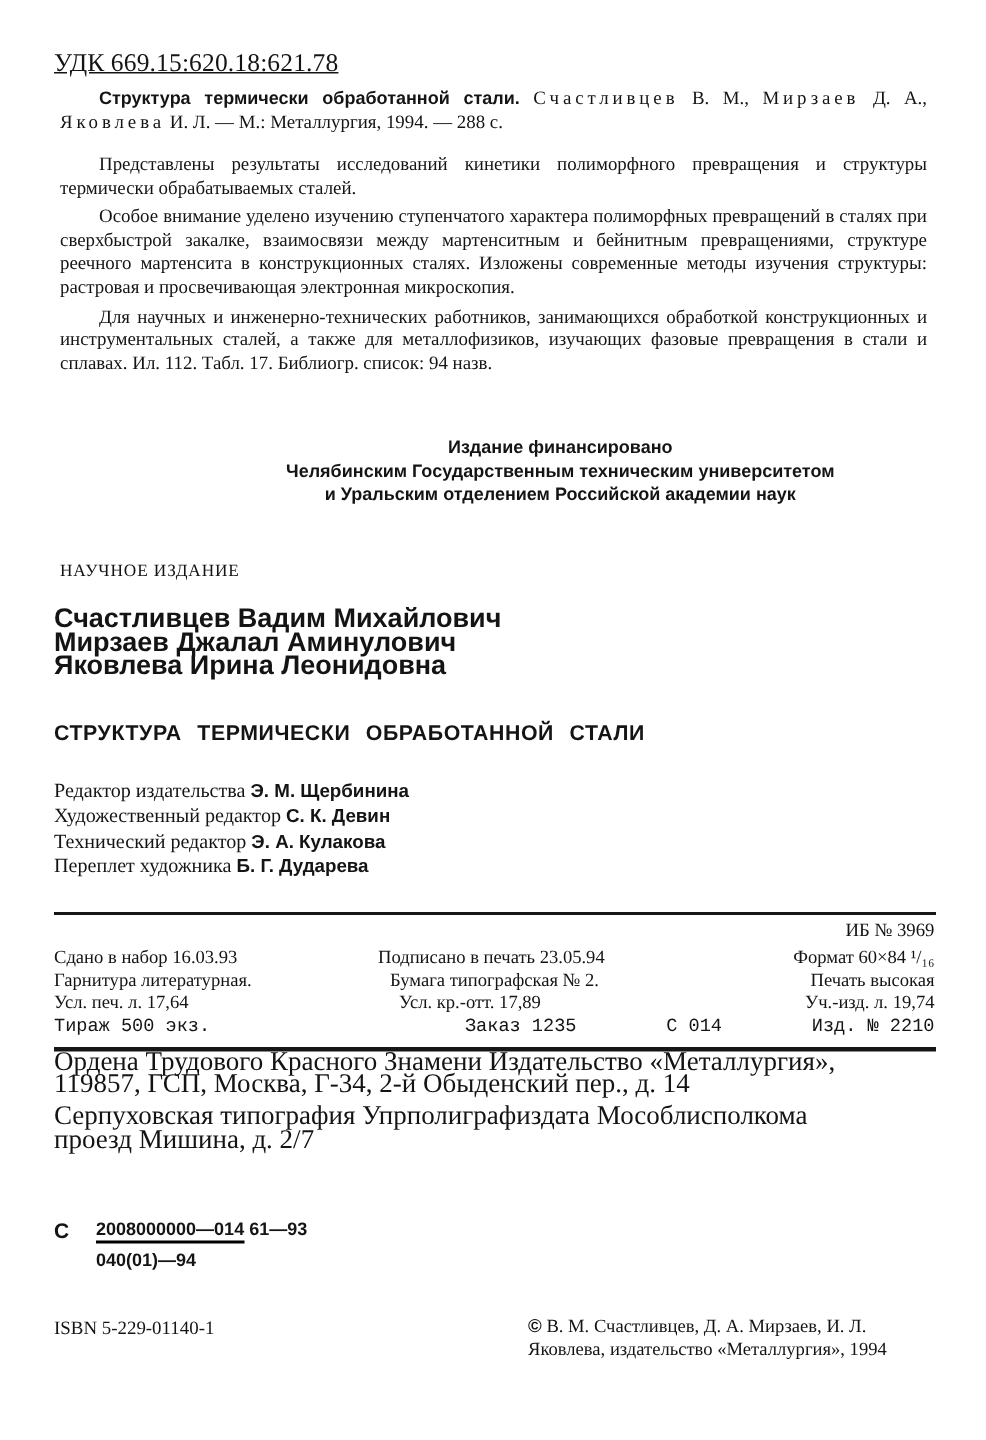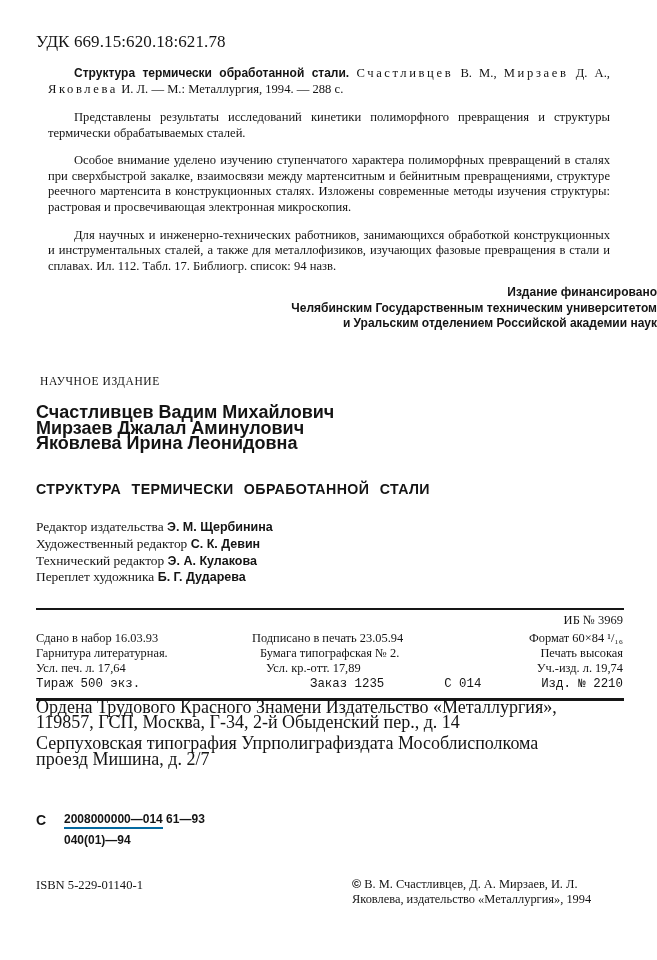--- a/index.html
+++ b/index.html
@@ -2,48 +2,48 @@
 <html><head>
 <meta charset="utf-8">
 <style>
   html, body { margin: 0; padding: 0; background: #ffffff; }
   body {
     width: 657px; height: 960px; position: relative; overflow: hidden;
     font-family: "Liberation Serif", "DejaVu Serif", serif;
     color: #141414;
   }
   .abs { position: absolute; }
-  .udk { left: 36px; top: 32px; font-size: 17px; font-family: "Liberation Serif", serif; letter-spacing: 0.1px; }
+  .udk { left: 36px; top: 32px; font-size: 17px; font-family: "Liberation Serif", serif; letter-spacing: 0.1px; text-decoration: underline; }
   .para { left: 36px; width: 586px; font-size: 12.6px; line-height: 15.6px; text-align: justify; }
-  .para p { margin: 12px; }
+  .para p { margin: 4px; }
   .indent { text-indent: 26px; }
   .bib b { font-family: "Liberation Sans", sans-serif; font-size: 12px; font-weight: bold; }
   .sp { letter-spacing: 2.6px; }
-  .funded { left: 0; width: 657px; top: 285px; text-align: right; font-family: "Liberation Sans", sans-serif; font-weight: bold; font-size: 12px; line-height: 15.5px; }
+  .funded { left: 0; width: 657px; top: 291px; text-align: center; font-family: "Liberation Sans", sans-serif; font-weight: bold; font-size: 12px; line-height: 15.5px; }
   .funded div { margin-left: 90px; }
   .sci-ed { left: 40px; top: 375px; font-size: 11.5px; letter-spacing: 0.6px; }
   .authors { left: 36px; top: 405px; font-family: "Liberation Sans", sans-serif; font-weight: bold; font-size: 18px; line-height: 15.5px; }
   .title-caps { left: 36px; top: 481px; font-family: "Liberation Sans", sans-serif; font-weight: bold; font-size: 14.2px; letter-spacing: 0.4px; word-spacing: 6px; }
   .editors { left: 36px; top: 519px; font-size: 13.4px; line-height: 15.8px; }
   .editors b { font-family: "Liberation Sans", sans-serif; font-size: 12.5px; }
   .rule { left: 36px; width: 588px; height: 2px; background: #161616; }
   .ib { right: 34px; top: 613px; font-size: 12.5px; }
   .spec { top: 631px; font-size: 12.4px; line-height: 15.2px; font-family: "Liberation Serif", serif; }
   .spec div { white-space: nowrap; }
   .col1 { left: 36px; }
   .col2 { left: 252px; }
   .col3 { right: 34px; text-align: right; }
   .last-row { left: 36px; right: 34px; top: 677px; font-size: 12.4px; display: flex; justify-content: space-between; font-family: Liberation Mono, monospace; }
   .last-row span:nth-child(2) { margin-left: 110px; }
   .pub { left: 36px; top: 700px; font-size: 18px; line-height: 15.2px; }
   .pub p { margin: 0 0 6px 0; }
   .code { left: 36px; top: 812px; font-family: "Liberation Sans", sans-serif; font-weight: bold; font-size: 12px; }
   .code .c { position: absolute; left: 0; top: 0; font-size: 14px; }
   .code .num { position: absolute; left: 28px; top: 0; white-space: nowrap; }
-  .code .num .top { border-bottom: 2px solid #0369a1; padding-bottom: 1px; display: inline-block; }
+  .code .num .top { border-bottom: 2px solid #000000; padding-bottom: 1px; display: inline-block; }
   .code .num .mid { }
   .code .den { position: absolute; left: 28px; top: 21px; white-space: nowrap; }
   .isbn { left: 36px; top: 878px; font-size: 12.6px; }
   .copy { left: 352px; top: 877px; font-size: 12.4px; line-height: 15px; width: 275px; }
   .copy .csym { font-family: "Liberation Sans", sans-serif; font-weight: bold; }
 </style>
 </head>
 <body>
 
 <div class="abs udk">УДК 669.15:620.18:621.78</div>

